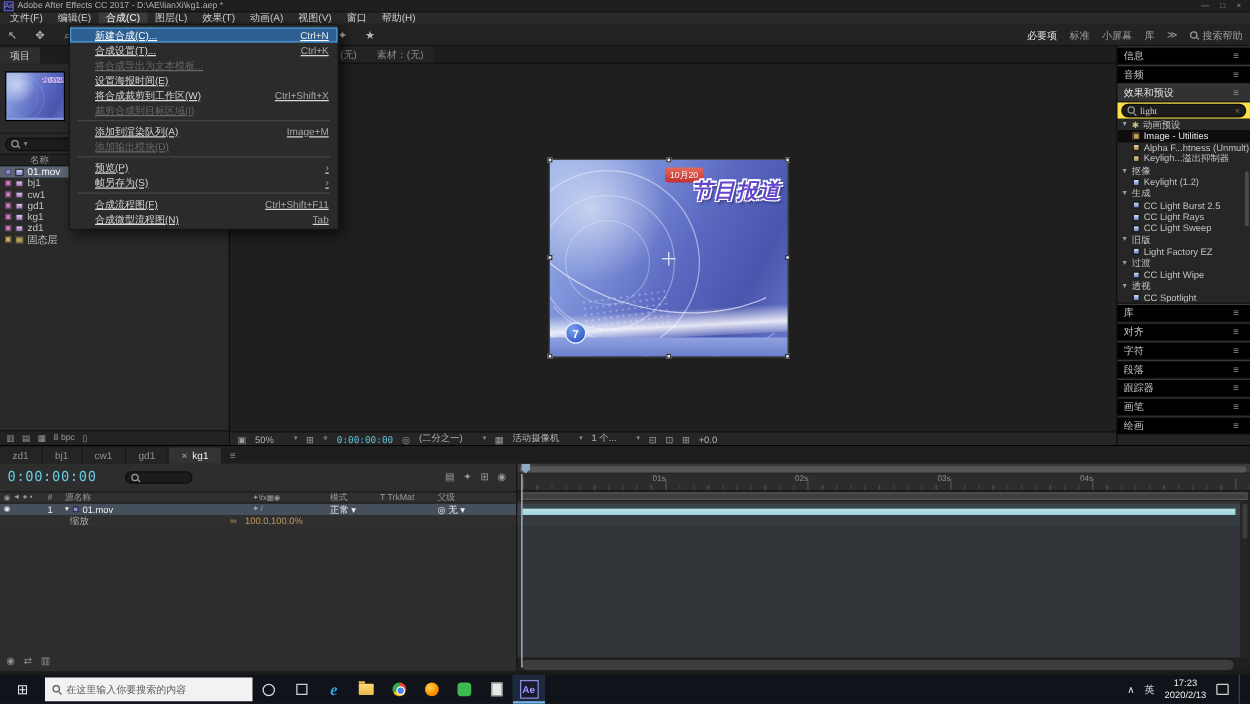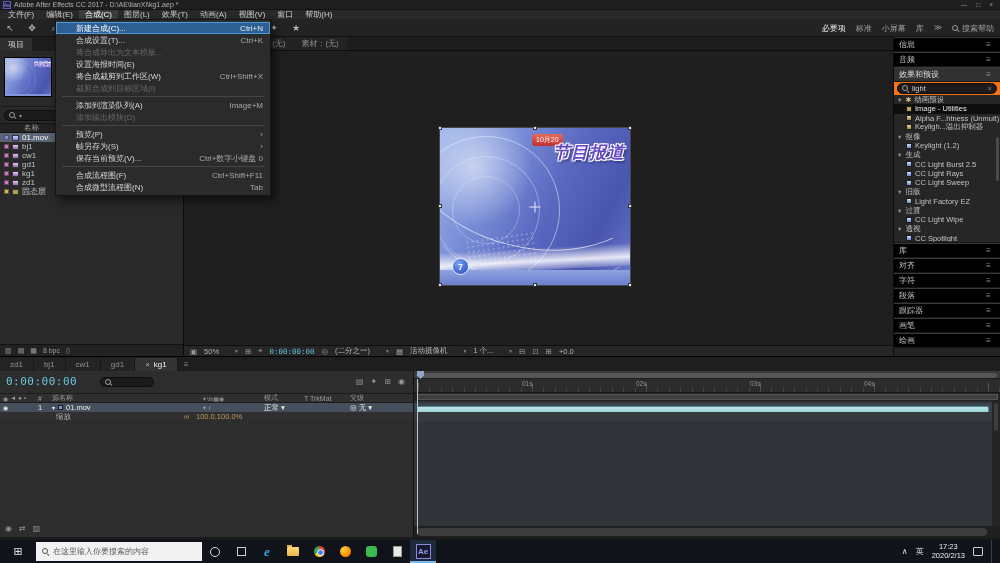--- a/index.html
+++ b/index.html
@@ -23,21 +23,21 @@
 .tool{width:10px;text-align:center;}
 #workspace-bar{position:absolute;right:6px;top:0;height:18px;display:flex;align-items:center;gap:10px;font-size:8px;color:#9f9f9f;}
 .ws.active{color:#e6e6e6;}
 #search-help{display:flex;align-items:center;gap:3px;color:#9f9f9f;}
 .mag{position:relative;width:7px;height:7px;display:inline-block;flex:none;}
 .mag::before{content:"";position:absolute;left:0;top:0;width:4px;height:4px;border:1px solid #9a9a9a;border-radius:50%;}
 .mag::after{content:"";position:absolute;left:4.5px;top:4.5px;width:3px;height:1px;background:#9a9a9a;transform:rotate(45deg);transform-origin:left center;}
 
 
 #comp-menu{position:absolute;left:55px;top:19px;width:216px;background:#2b2b2b;border:1px solid #151515;box-shadow:3px 4px 9px rgba(0,0,0,.6);z-index:200;padding:2px 0;}
-.menu-item{display:flex;align-items:center;height:12px;padding:0 7px 0 20px;font-size:8px;color:#d6d6d6;white-space:nowrap;}
+.menu-item{display:flex;align-items:center;height:12px;padding:0 7px 0 20px;font-size:8px;color:#d6d6d6;white-space:nowrap;text-decoration:underline;}
 .menu-item .mi-label{flex:1;}
 .menu-item .mi-short{color:#a8a8a8;margin-left:10px;}
 .menu-item.hl{background:#2d5f93;outline:1px solid #4e9bd4;outline-offset:-1px;color:#fff;}
 .menu-item.hl .mi-short{color:#e8e8e8;}
 .menu-item.dis,.menu-item.dis .mi-short{color:#686868;}
 .menu-sep{height:1px;background:#454545;margin:2px 6px;}
 
 
 #main{position:absolute;left:0;top:37px;width:1000px;height:319px;background:#242424;}
 
@@ -97,21 +97,21 @@
 #viewer-bar{position:absolute;left:0;bottom:0;width:709px;height:11px;background:#262626;border-top:1px solid #0f0f0f;display:flex;align-items:center;gap:7px;padding:0 6px;color:#b2b2b2;font-size:7.5px;white-space:nowrap;}
 .vb-ctl{display:flex;align-items:center;gap:16px;}
 .vb-ctl .dd{font-size:5.5px;color:#8a8a8a;}
 .vb-time{color:#5fc3d8;font-family:"DejaVu Sans Mono",monospace;}
 .vb-icon{color:#9a9a9a;}
 
 
 #right-dock{position:absolute;left:893px;top:0;width:107px;height:319px;background:#232323;border-left:1px solid #0b0b0b;}
 .dock-bar{height:15px;background:#000000;border-top:1px solid #3a3a3a;border-bottom:1px solid #161616;display:flex;align-items:center;padding:0 5px;font-size:8px;color:#c6c6c6;}
 #fx-header{height:15px;background:#323232;display:flex;align-items:center;padding:0 5px;font-size:8px;color:#e0e0e0;border-top:1px solid #3a3a3a;border-bottom:1px solid #161616;}
-#fx-search{height:13px;display:flex;align-items:center;padding:1px 3px;background:#f97316;}
+#fx-search{height:13px;display:flex;align-items:center;padding:1px 3px;background:#fde047;font-family:Liberation Serif, serif;}
 #effects-tree{position:relative;height:148px;background:#262626;overflow:hidden;font-size:7.5px;border-bottom:1px solid #141414;}
 .erow{height:9.25px;display:flex;align-items:center;gap:3px;padding-left:3px;white-space:nowrap;color:#c2c2c2;overflow:hidden;}
 .erow .tri{font-size:5.5px;color:#9a9a9a;flex:none;}
 .eitem{padding-left:12px;}
 .eitem.sel{background:#0d0d0d;color:#e6e6e6;}
 .fxchip{width:6px;height:6px;flex:none;border:1px solid #1c1c1c;}
 .fxchip.folder{background:#bfa050;}
 .fxchip.preset{background:linear-gradient(#e8d8a0,#a08040);}
 .fxchip.effect{background:linear-gradient(#cfe0f8,#6a85c8);}
 .star{color:#d0c080;font-size:7px;flex:none;}
@@ -708,24 +708,20 @@
       </div>
       <div class="menu-sep"></div>
       <div class="menu-item">
         <span class="mi-label">预览(P)</span>
         <span class="mi-short">›</span>
       </div>
       <div class="menu-item">
         <span class="mi-label">帧另存为(S)</span>
         <span class="mi-short">›</span>
       </div>
-      <div class="menu-item">
-        <span class="mi-label">保存当前预览(V)...</span>
-        <span class="mi-short">Ctrl+数字小键盘 0</span>
-      </div>
       <div class="menu-sep"></div>
       <div class="menu-item">
         <span class="mi-label">合成流程图(F)</span>
         <span class="mi-short">Ctrl+Shift+F11</span>
       </div>
       <div class="menu-item">
         <span class="mi-label">合成微型流程图(N)</span>
         <span class="mi-short">Tab</span>
       </div>
     </div>

